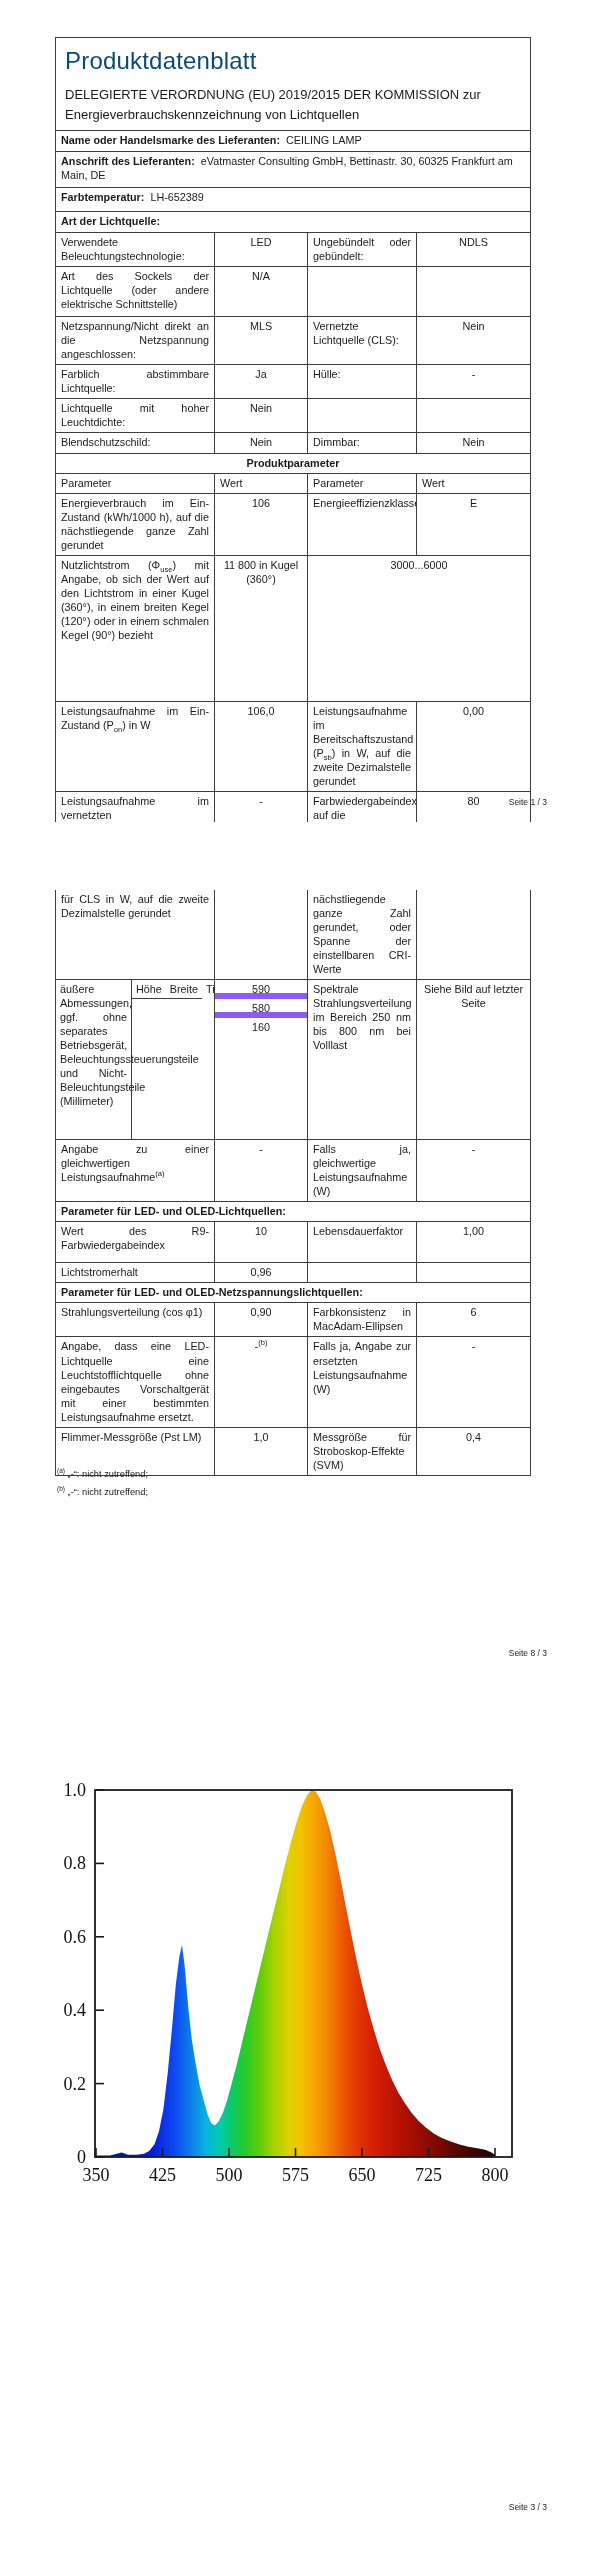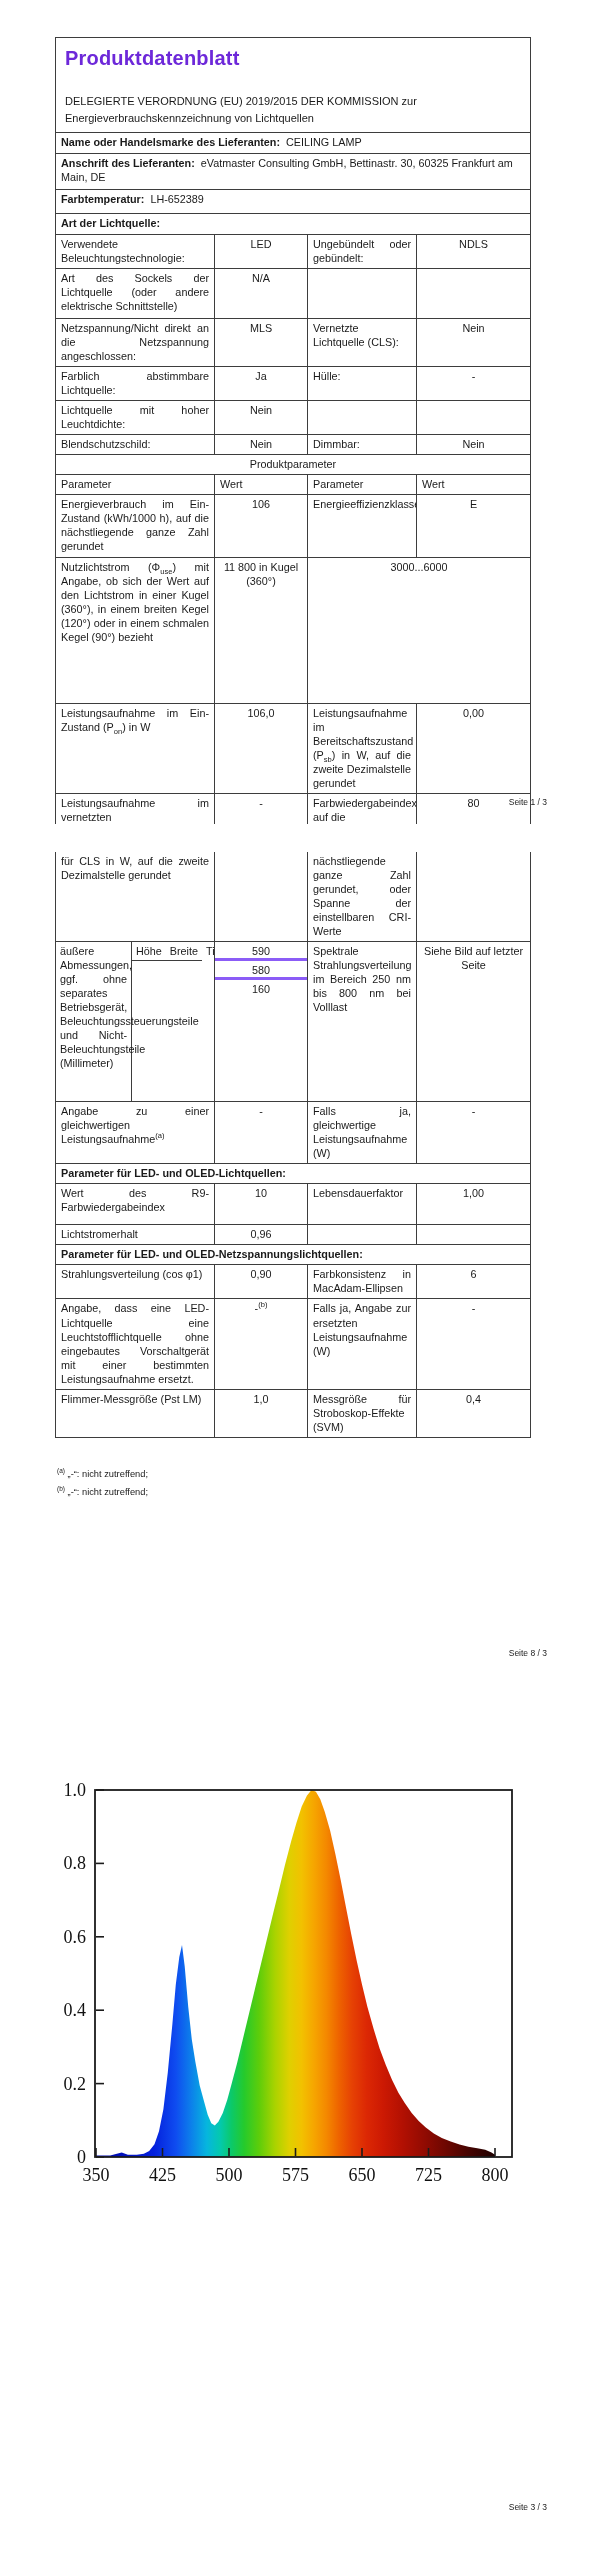--- a/index.html
+++ b/index.html
@@ -5,46 +5,46 @@
   html,body{margin:0;padding:0}
   body{
     width:603px;height:2560px;position:relative;background:#ffffff;
     font-family:"Liberation Sans",sans-serif;color:#1a1a1a;overflow:hidden;
   }
   .sheet{
     position:absolute;left:55px;width:476px;box-sizing:border-box;
     border:1px solid #3d3d3d;font-size:10.8px;line-height:1.3;
   }
   #page1-table{top:37px;border-bottom:none}
-  #page2-table{top:852px;border-top:none}
+  #page2-table{top:890px;border-top:none}
   .r{display:flex;border-top:1px solid #3d3d3d;box-sizing:border-box}
   .r.first{border-top:none}
   .cell{box-sizing:border-box;padding:2px 5px 3px;overflow:hidden}
   .c1{width:158px}
   .c2{width:93px;border-left:1px solid #3d3d3d;text-align:center}
   .c3{width:109px;border-left:1px solid #3d3d3d}
   .c4{flex:1;border-left:1px solid #3d3d3d;text-align:center}
   .j{text-align:justify}
   .left{text-align:left}
   .full{width:100%}
   .sec{font-weight:bold}
-  .center{text-align:center;font-weight:normal}
+  .center{text-align:center;font-weight:bold}
   .cut{height:31px;overflow:hidden}
   .title-block{padding:7px 9px 6px}
-  .doc-title{font-size:20px;font-weight:bold;color:#6d28d9;letter-spacing:.2px}
-  .doc-subtitle{margin-top:22px;font-size:11px;line-height:1.5}
+  .doc-title{font-size:24px;font-weight:normal;color:#0c4a6e;letter-spacing:.2px}
+  .doc-subtitle{margin-top:9px;font-size:13px;line-height:1.5}
   .info b{font-weight:bold}
   sub,sup{font-size:70%;line-height:0}
   .nopad{padding:0}
   .dims-flex{display:flex;padding:0}
   .dims-label{width:76px;padding:2px 4px 3px;border-right:1px solid #3d3d3d;box-sizing:border-box;text-align:justify}
   .dims-names{flex:1;display:flex;}
   .dims-name{height:19px;border-bottom:1px solid #3d3d3d;padding:2px 4px 0;box-sizing:border-box}
   .dims-name.last{border-bottom:none;flex:1}
-  .dims-val{height:19px;border-bottom:3px solid #8b5cf6;padding-top:2px;box-sizing:border-box}
+  .dims-val{height:19px;border-bottom:6px solid #8b5cf6;padding-top:2px;box-sizing:border-box}
   .dims-val.last{border-bottom:none}
   .fn{position:absolute;left:57px;font-size:9.3px;line-height:1.8;color:#1a1a1a}
   .footer{position:absolute;font-size:8.5px;color:#222;right:56px;}
   #spd-svg{position:absolute;left:0;top:1752px}
   .tick-label{font-family:"Liberation Serif","DejaVu Serif",serif;fill:#111}
 </style>
 </head>
 <body>
 
 <div class="sheet" id="page1-table">

